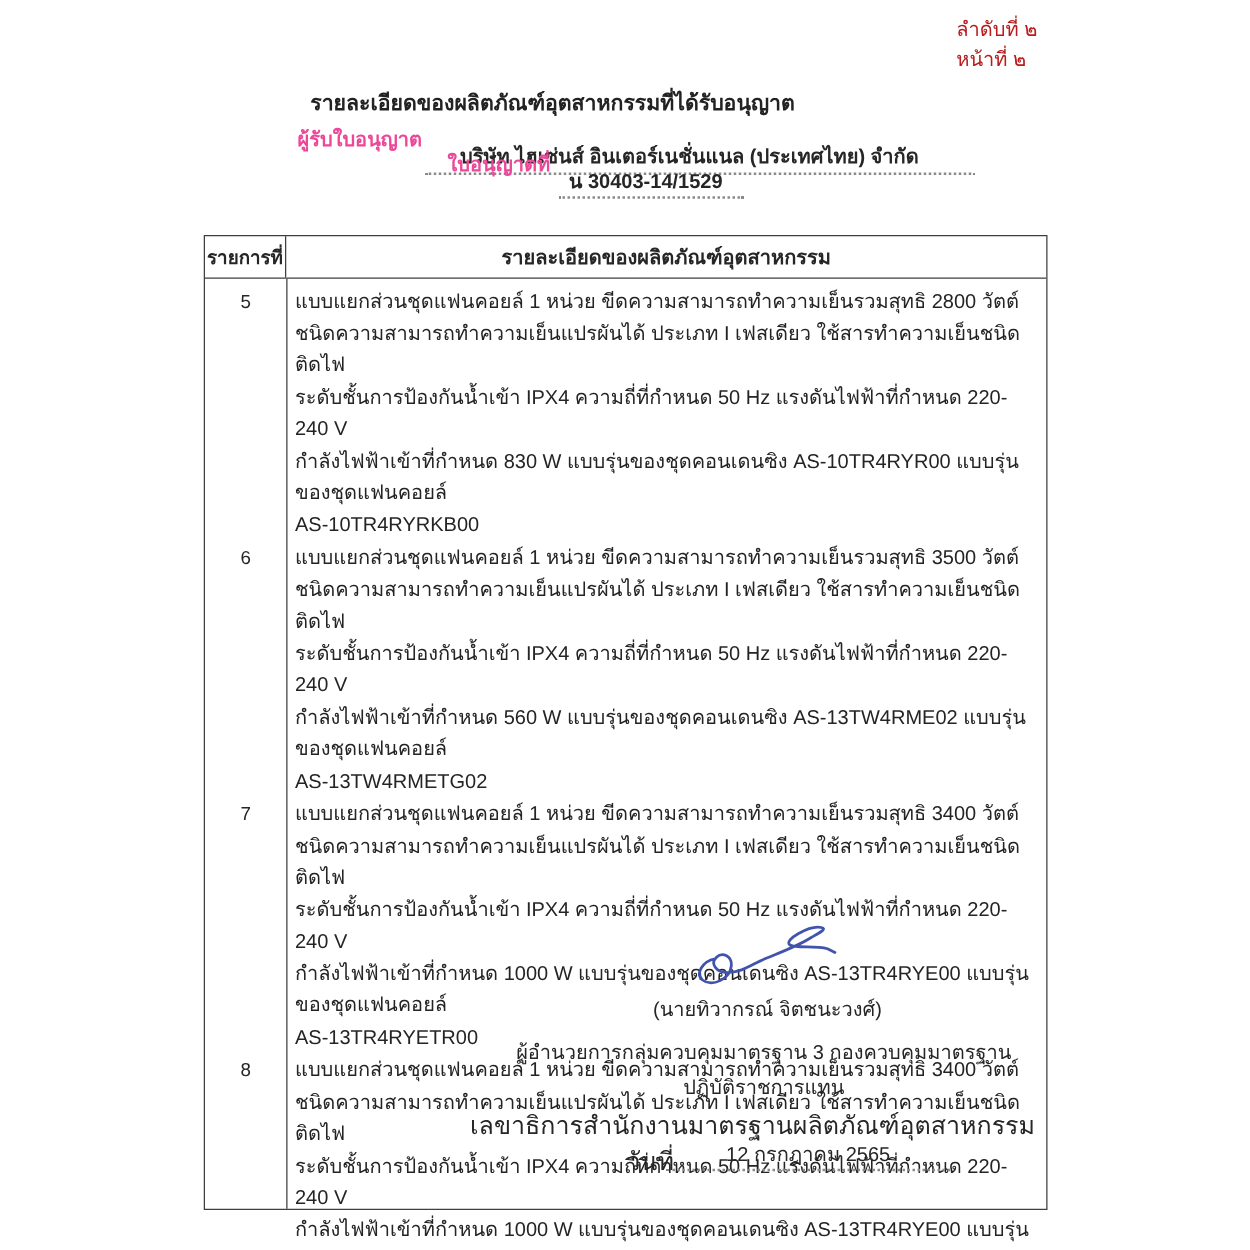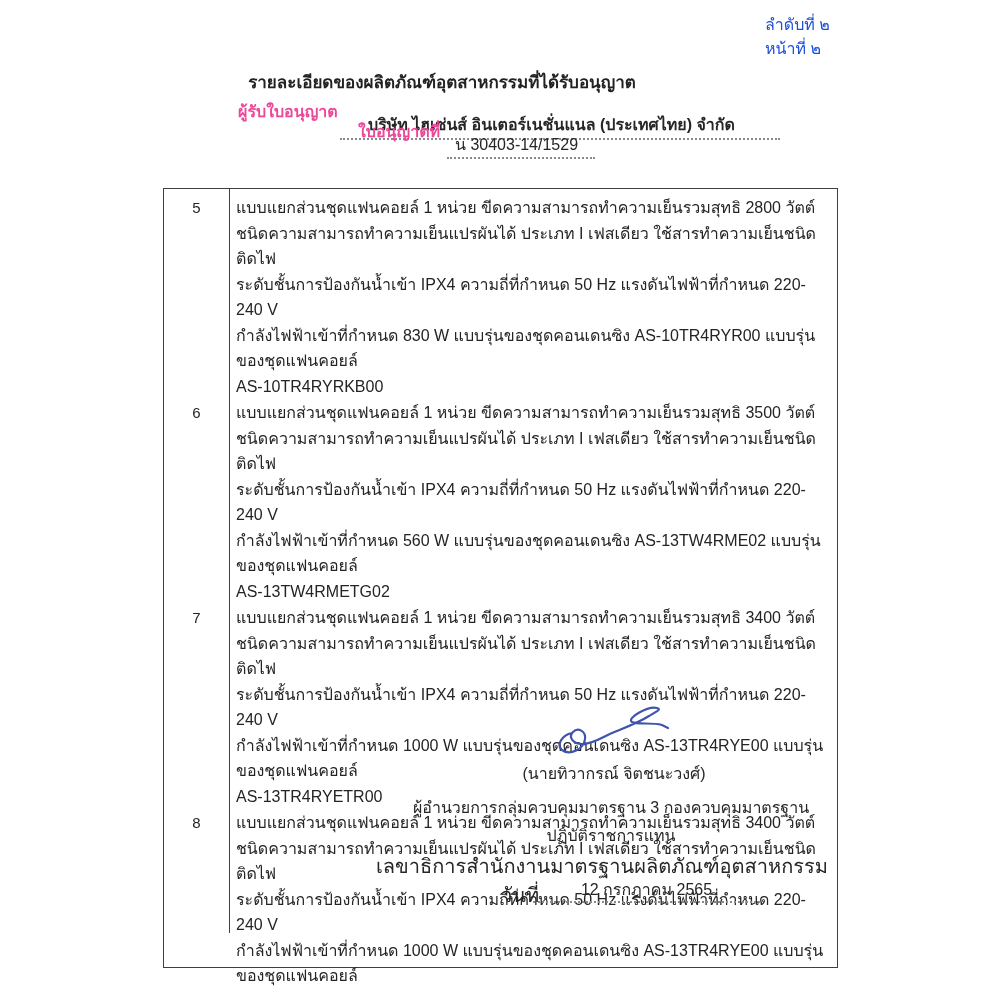--- a/index.html
+++ b/index.html
@@ -1,30 +1,30 @@
 <!DOCTYPE html>
 <html><head>
 <meta charset="utf-8">
 <style>
   * { margin:0; padding:0; box-sizing:border-box; }
   html,body { background:#fff; }
   body { width:1000px; height:1000px; font-family:"Liberation Sans","DejaVu Sans",sans-serif; color:#262626; }
   #doc { position:relative; width:1000px; height:1000px; background:#ffffff; overflow:hidden; }
 
-  .corner { position:absolute; top:13px; left:765px; font-size:16px; line-height:24px; color:#1d4ed8; }
+  .corner { position:absolute; top:13px; left:765px; font-size:16px; line-height:24px; color:#b91c1c; }
 
   .doc-title { position:absolute; top:68px; left:442px; transform:translateX(-50%); font-size:17px; font-weight:bold; white-space:nowrap; color:#222; }
 
   .field-label { position:absolute; font-size:16px; font-weight:bold; white-space:nowrap; color:#ec4899; }
   .licensee-label { top:99px; left:238px; }
   .license-label  { top:119px; left:358px; }
 
   .dotted-value { position:absolute; border-bottom:2px dotted #8a8a8a; font-size:16px; white-space:nowrap; }
   .licensee-value { top:112px; left:340px; width:440px; height:28px; padding-left:28px;font-weight:bold; }
-  .license-value  { top:132px; left:447px; width:148px; height:27px; padding-left:8px; }
+  .license-value  { top:132px; left:447px; width:148px; height:27px; padding-left:8px;font-weight:bold; }
 
   
   .tbl { position:absolute; left:163px; top:188px; width:675px; height:780px; border:1px solid #3f3f3f; background:#fff; }
   .tbl-head { display:flex; height:34px; border-bottom:1px solid #3f3f3f; }
   .th-no { flex:0 0 65px; border-right:1px solid #3f3f3f; display:flex; align-items:center; justify-content:center; font-weight:bold; font-size:15px; }
   .th-desc { flex:1; display:flex; align-items:center; justify-content:center; font-weight:bold; font-size:16px; }
   .tbl-body { position:relative; height:744px; padding-top:6px; }
   .v-divider { position:absolute; left:65px; top:0; bottom:0; width:0; border-left:1px solid #3f3f3f; }
 
   .item { display:flex; margin-bottom:1px; }
@@ -52,20 +52,24 @@
 
   <div class="doc-title">รายละเอียดของผลิตภัณฑ์อุตสาหกรรมที่ได้รับอนุญาต</div>
 
   <div class="field-label licensee-label">ผู้รับใบอนุญาต</div>
   <div class="dotted-value licensee-value">บริษัท ไฮเซ่นส์ อินเตอร์เนชั่นแนล (ประเทศไทย) จำกัด</div>
 
   <div class="field-label license-label">ใบอนุญาตที่</div>
   <div class="dotted-value license-value">น 30403-14/1529</div>
 
   <div class="tbl">
+    <div class="tbl-head">
+      <div class="th-no">รายการที่</div>
+      <div class="th-desc">รายละเอียดของผลิตภัณฑ์อุตสาหกรรม</div>
+    </div>
     <div class="tbl-body">
       <div class="v-divider"></div>
 
       <div class="item">
         <div class="item-no">5</div>
         <div class="item-text">
           <div>แบบแยกส่วนชุดแฟนคอยล์ 1 หน่วย ขีดความสามารถทำความเย็นรวมสุทธิ 2800 วัตต์</div>
           <div>ชนิดความสามารถทำความเย็นแปรผันได้ ประเภท I เฟสเดียว ใช้สารทำความเย็นชนิดติดไฟ</div>
           <div>ระดับชั้นการป้องกันน้ำเข้า IPX4 ความถี่ที่กำหนด 50 Hz แรงดันไฟฟ้าที่กำหนด 220-240 V</div>
           <div>กำลังไฟฟ้าเข้าที่กำหนด 830 W แบบรุ่นของชุดคอนเดนซิง AS-10TR4RYR00 แบบรุ่นของชุดแฟนคอยล์</div>

